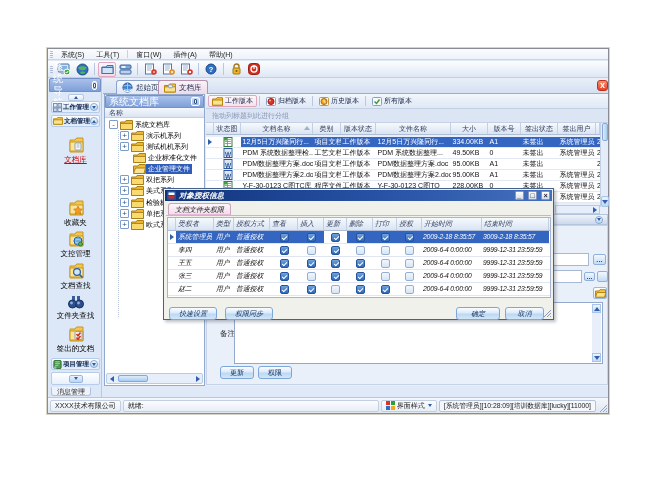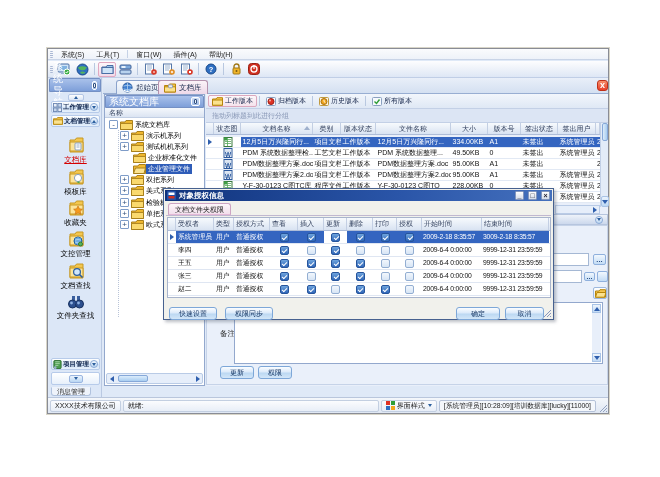--- a/index.html
+++ b/index.html
@@ -148,21 +148,21 @@
   .seg { height:12px; border:1px solid #c3cfe1; border-radius:2px; margin-left:2px;
     display:flex; align-items:center; padding:0 4px; background:linear-gradient(#fbfcfe,#e8eef7);
     color:#222; white-space:nowrap; font-size:7px; }
   #sess { background:#f4f7fb; border:1px solid #b5c2d8; font-size:6.8px; }
   .resize-grip { position:absolute; right:1px; bottom:1px; width:9px; height:9px;
     background:
      linear-gradient(135deg, transparent 0 58%, #93a3c0 58% 66%, transparent 66% 74%, #93a3c0 74% 82%, transparent 82% 90%, #93a3c0 90% 100%); }
 
   
   #dialog { left:163px; top:188px; width:391px; height:132px; background:#f1f1ec;
-    border:1px solid #47618f; box-shadow:2px 2px 3px rgba(60,70,90,.35); z-index:50; }
+    border:1px solid #47618f; box-shadow:2px 2px 3px rgba(60,70,90,.35); z-index:50;font-style:italic; }
   #dlg-title { left:1px; top:1px; width:387px; height:11px;
     background:linear-gradient(90deg,#10337c,#2a55a8 60%,#4470bd);
     display:flex; align-items:center; padding:0 2px; gap:3px; }
   #dlg-title .ttl { color:#fff; font-weight:bold; font-size:7.5px; flex:1; line-height:10px; }
   .dlg-wbtn { width:9px; height:9px; border:1px solid #8396bd; border-radius:1px; margin-left:1px;
     background:linear-gradient(#fdfdfd,#d4dcea); color:#223; font-size:7px; line-height:7px;
     text-align:center; font-weight:bold; flex:none; }
   #dlg-tab { left:4px; top:14px; height:12px; padding:0 6px; border:1px solid #cca4c2; border-bottom-color:#e4b8d6;
     border-radius:3px 3px 0 0; background:linear-gradient(#fdf6fa,#f2dfec); color:#222; line-height:11px; font-size:7px; }
   #dlg-tabline { left:2px; top:26px; width:385px; height:1px; background:#c0b8d0; }
@@ -328,29 +328,20 @@
 
     <div class="side-item active abs" style="top:59px;">
       <svg width="20" height="17" viewBox="0 0 20 17" style="margin:0 auto;">
             <path d="M4 3 h5 l1.5-2 h6.5 v14 h-13 z" fill="#f3c64f" stroke="#c79822"></path>
             <path d="M4 5 h13 v9 h-13 z" fill="#fce49a" stroke="#c79822"></path>
             <rect x="9" y="6" width="6" height="7" rx="1" fill="#fdfdfd" stroke="#8aa0be"></rect>
             <path d="M10.5 8h3M10.5 10h3" stroke="#9ab0cc"></path>
           </svg>
       <span class="lbl">文档库</span>
     </div>
-    <div class="side-item abs" style="top:91px;">
-      <svg width="20" height="17" viewBox="0 0 20 17" style="margin:0 auto;">
-            <path d="M4 3 h5 l1.5-2 h6.5 v14 h-13 z" fill="#f3c64f" stroke="#c79822"></path>
-            <path d="M4 5 h13 v9 h-13 z" fill="#fce49a" stroke="#c79822"></path>
-            <circle cx="12" cy="9" r="3.6" fill="#fff" stroke="#8aa0be"></circle>
-            <path d="M10.5 13 l3 1.6 v-2.4 z" fill="#44a848"></path>
-          </svg>
-      <span class="lbl">模板库</span>
-    </div>
     <div class="side-item abs" style="top:153px;">
       <svg width="20" height="17" viewBox="0 0 20 17" style="margin:0 auto;">
             <path d="M4 3 h5 l1.5-2 h6.5 v14 h-13 z" fill="#f3c64f" stroke="#c79822"></path>
             <path d="M4 5 h13 v9 h-13 z" fill="#fce49a" stroke="#c79822"></path>
             <circle cx="12" cy="10" r="4" fill="#3f8ed6" stroke="#1e5f9e"></circle>
             <path d="M9 9.2 Q12 7.4 15 9.2 M9 11 Q12 12.8 15 11 M12 6 v8 M10 6.6 q0 6.8 0 6.8 M14 6.6 q0 6.8 0 6.8" stroke="#bfe0f8" stroke-width="0.7" fill="none"></path>
             <circle cx="14.5" cy="13" r="2" fill="#57b35b" stroke="#2c7a30"></circle>
           </svg>
       <span class="lbl">文控管理</span>
     </div>
@@ -375,20 +366,30 @@
       <span class="lbl">文件夹查找</span>
     </div>
     <div class="side-item abs" style="top:185px;">
       <svg width="20" height="17" viewBox="0 0 20 17" style="margin:0 auto;">
             <path d="M4 3 h5 l1.5-2 h6.5 v14 h-13 z" fill="#f3c64f" stroke="#c79822"></path>
             <path d="M4 5 h13 v9 h-13 z" fill="#fce49a" stroke="#c79822"></path>
             <circle cx="11" cy="9" r="3.4" fill="#cfe6fa" stroke="#2a5d9e" stroke-width="1.2"></circle>
             <path d="M13.5 11.5 l3 3" stroke="#2a5d9e" stroke-width="1.6"></path>
           </svg>
       <span class="lbl">文档查找</span>
+    </div>
+    <div class="side-item abs" style="top:248px;">
+      <svg width="20" height="17" viewBox="0 0 20 17" style="margin:0 auto;">
+            <path d="M4 3 h5 l1.5-2 h6.5 v14 h-13 z" fill="#f3c64f" stroke="#c79822"></path>
+            <path d="M4 5 h13 v9 h-13 z" fill="#fce49a" stroke="#c79822"></path>
+            <rect x="9" y="5.5" width="7" height="8" rx="1" fill="#eef4fb" stroke="#8aa0be"></rect>
+            <path d="M10.5 8 l1.5 1.8 2.5-3.2" stroke="#d23418" stroke-width="1.6" fill="none"></path>
+            <path d="M10.5 11.4 l1.5 1.8 2.5-3.2" stroke="#d23418" stroke-width="1.6" fill="none"></path>
+          </svg>
+      <span class="lbl">签出的文档</span>
     </div>
 
     <div class="band abs" style="top:280px;">
       <svg width="9" height="9" viewBox="0 0 10 10" style="margin:0 1px;">
             <rect x="1" y="0.5" width="8" height="9" rx="1" fill="#4d9e50" stroke="#2a6b2d"></rect>
             <path d="M2.5 2h5M2.5 4h5M2.5 6h3.5" stroke="#bfe2c0" stroke-width="0.8"></path>
             <circle cx="2.5" cy="8.5" r="1.5" fill="#9ab0cc"></circle>
           </svg>
       <span class="blabel">项目管理</span>
       <span class="chev-btn">

